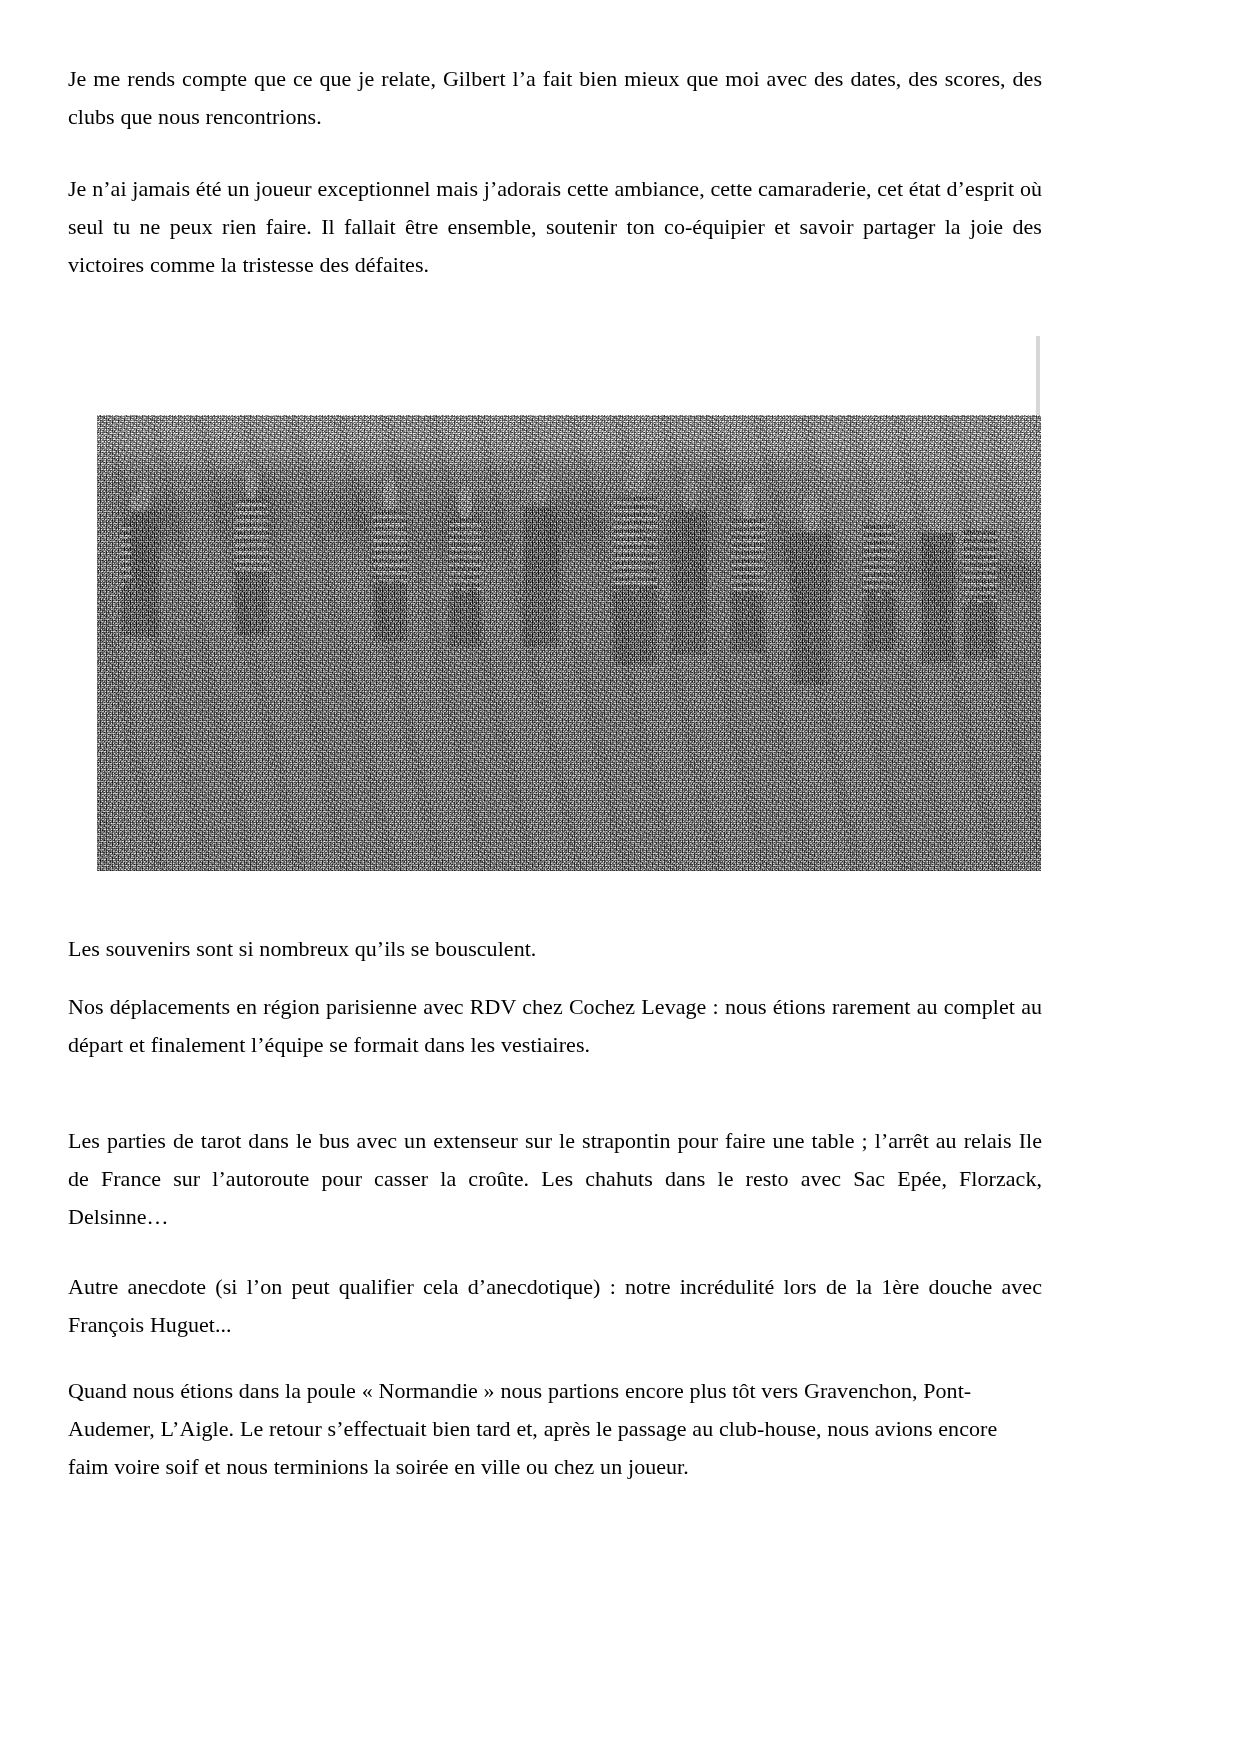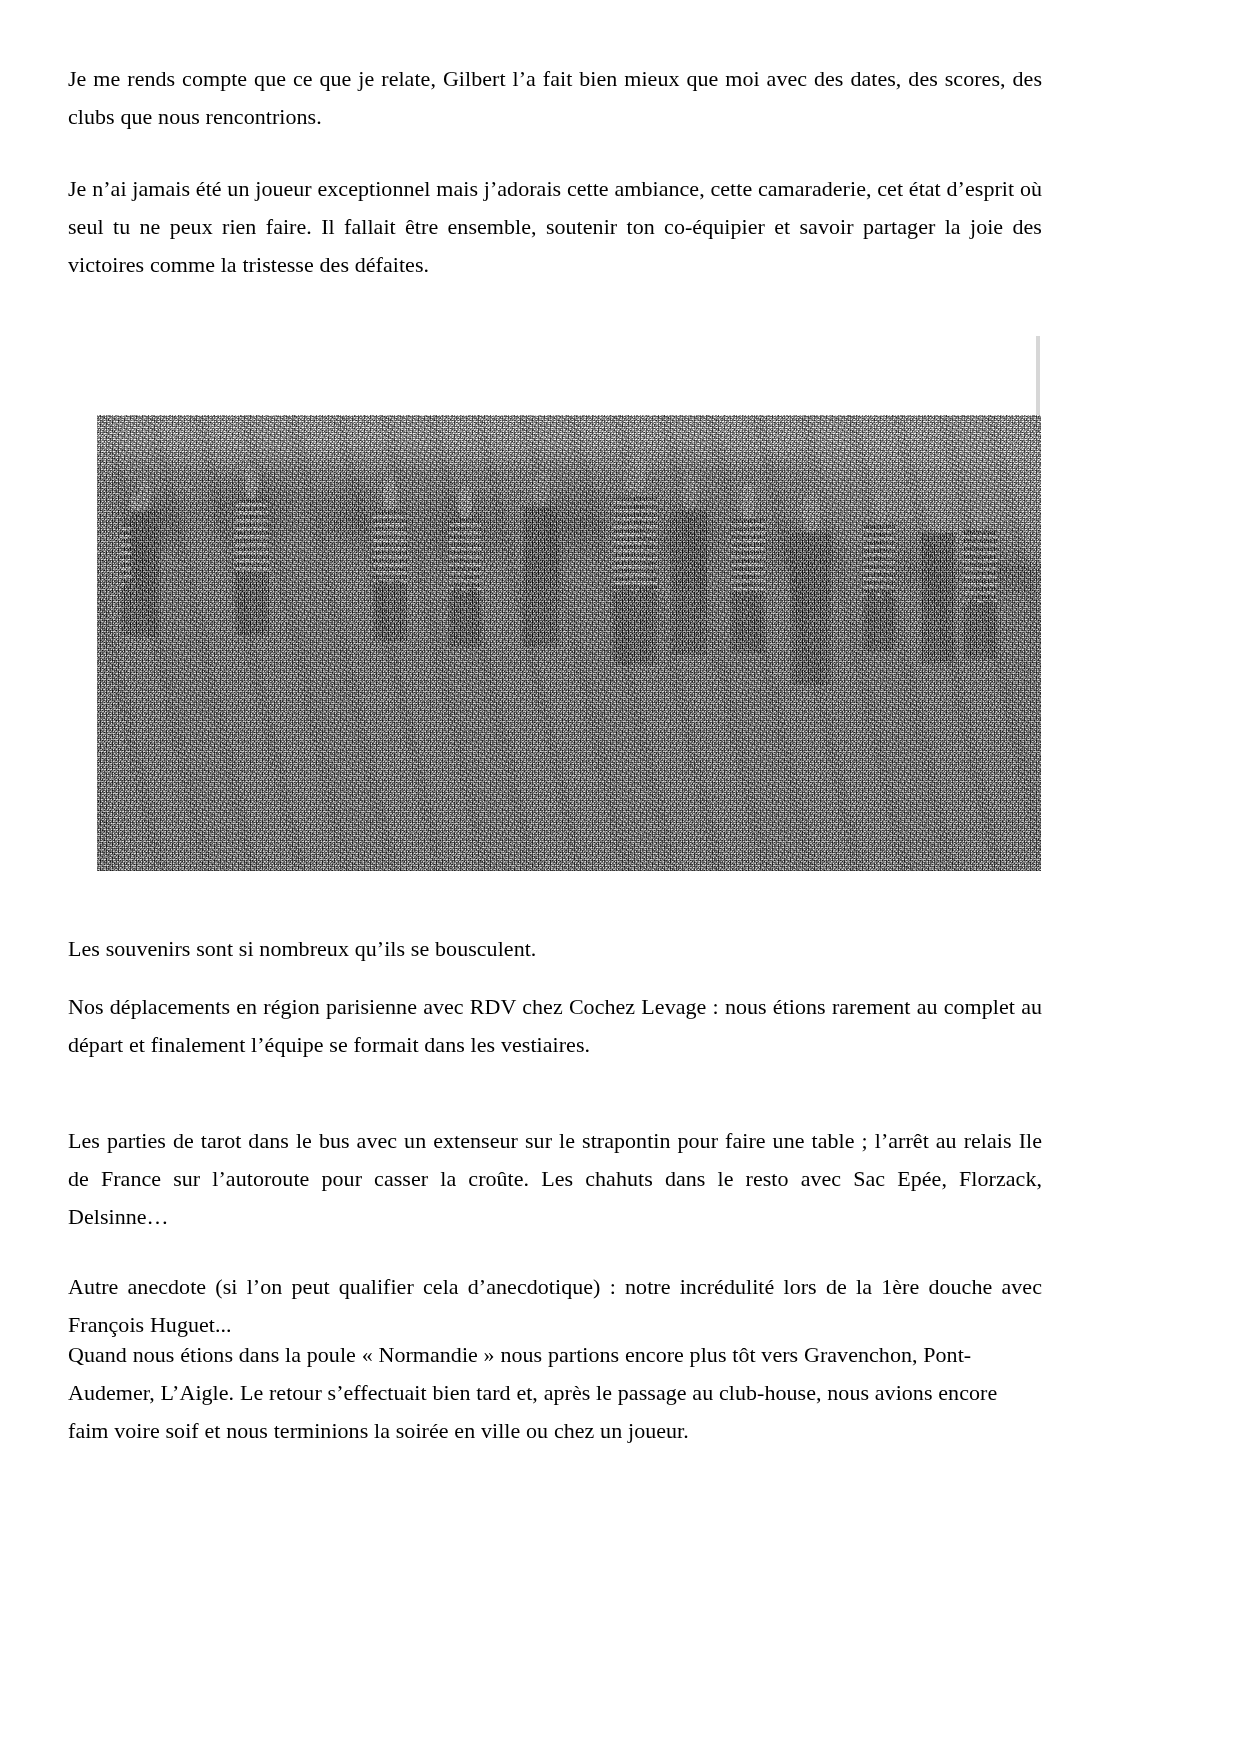--- a/index.html
+++ b/index.html
@@ -291,17 +291,17 @@
   </div>
 
   <div class="block" style="top:988px;">
     <p class="para">Nos déplacements en région parisienne avec RDV chez Cochez Levage : nous étions rarement au complet au départ et finalement l’équipe se formait dans les vestiaires.</p>
   </div>
 
   <div class="block" style="top:1268px;">
     <p class="para">Autre anecdote (si l’on peut qualifier cela d’anecdotique) : notre incrédulité lors de la 1ère douche avec François Huguet...</p>
   </div>
 
-  <div class="block" style="top:1336px;">
+  <div class="block" style="top:1372px;">
     <p class="para ragged">Quand nous étions dans la poule « Normandie » nous partions encore plus tôt vers Gravenchon, Pont-Audemer, L’Aigle. Le retour s’effectuait bien tard et, après le passage au club-house, nous avions encore faim voire soif et nous terminions la soirée en ville ou chez un joueur.</p>
   </div>
 
 </div>
 
 </body></html>

